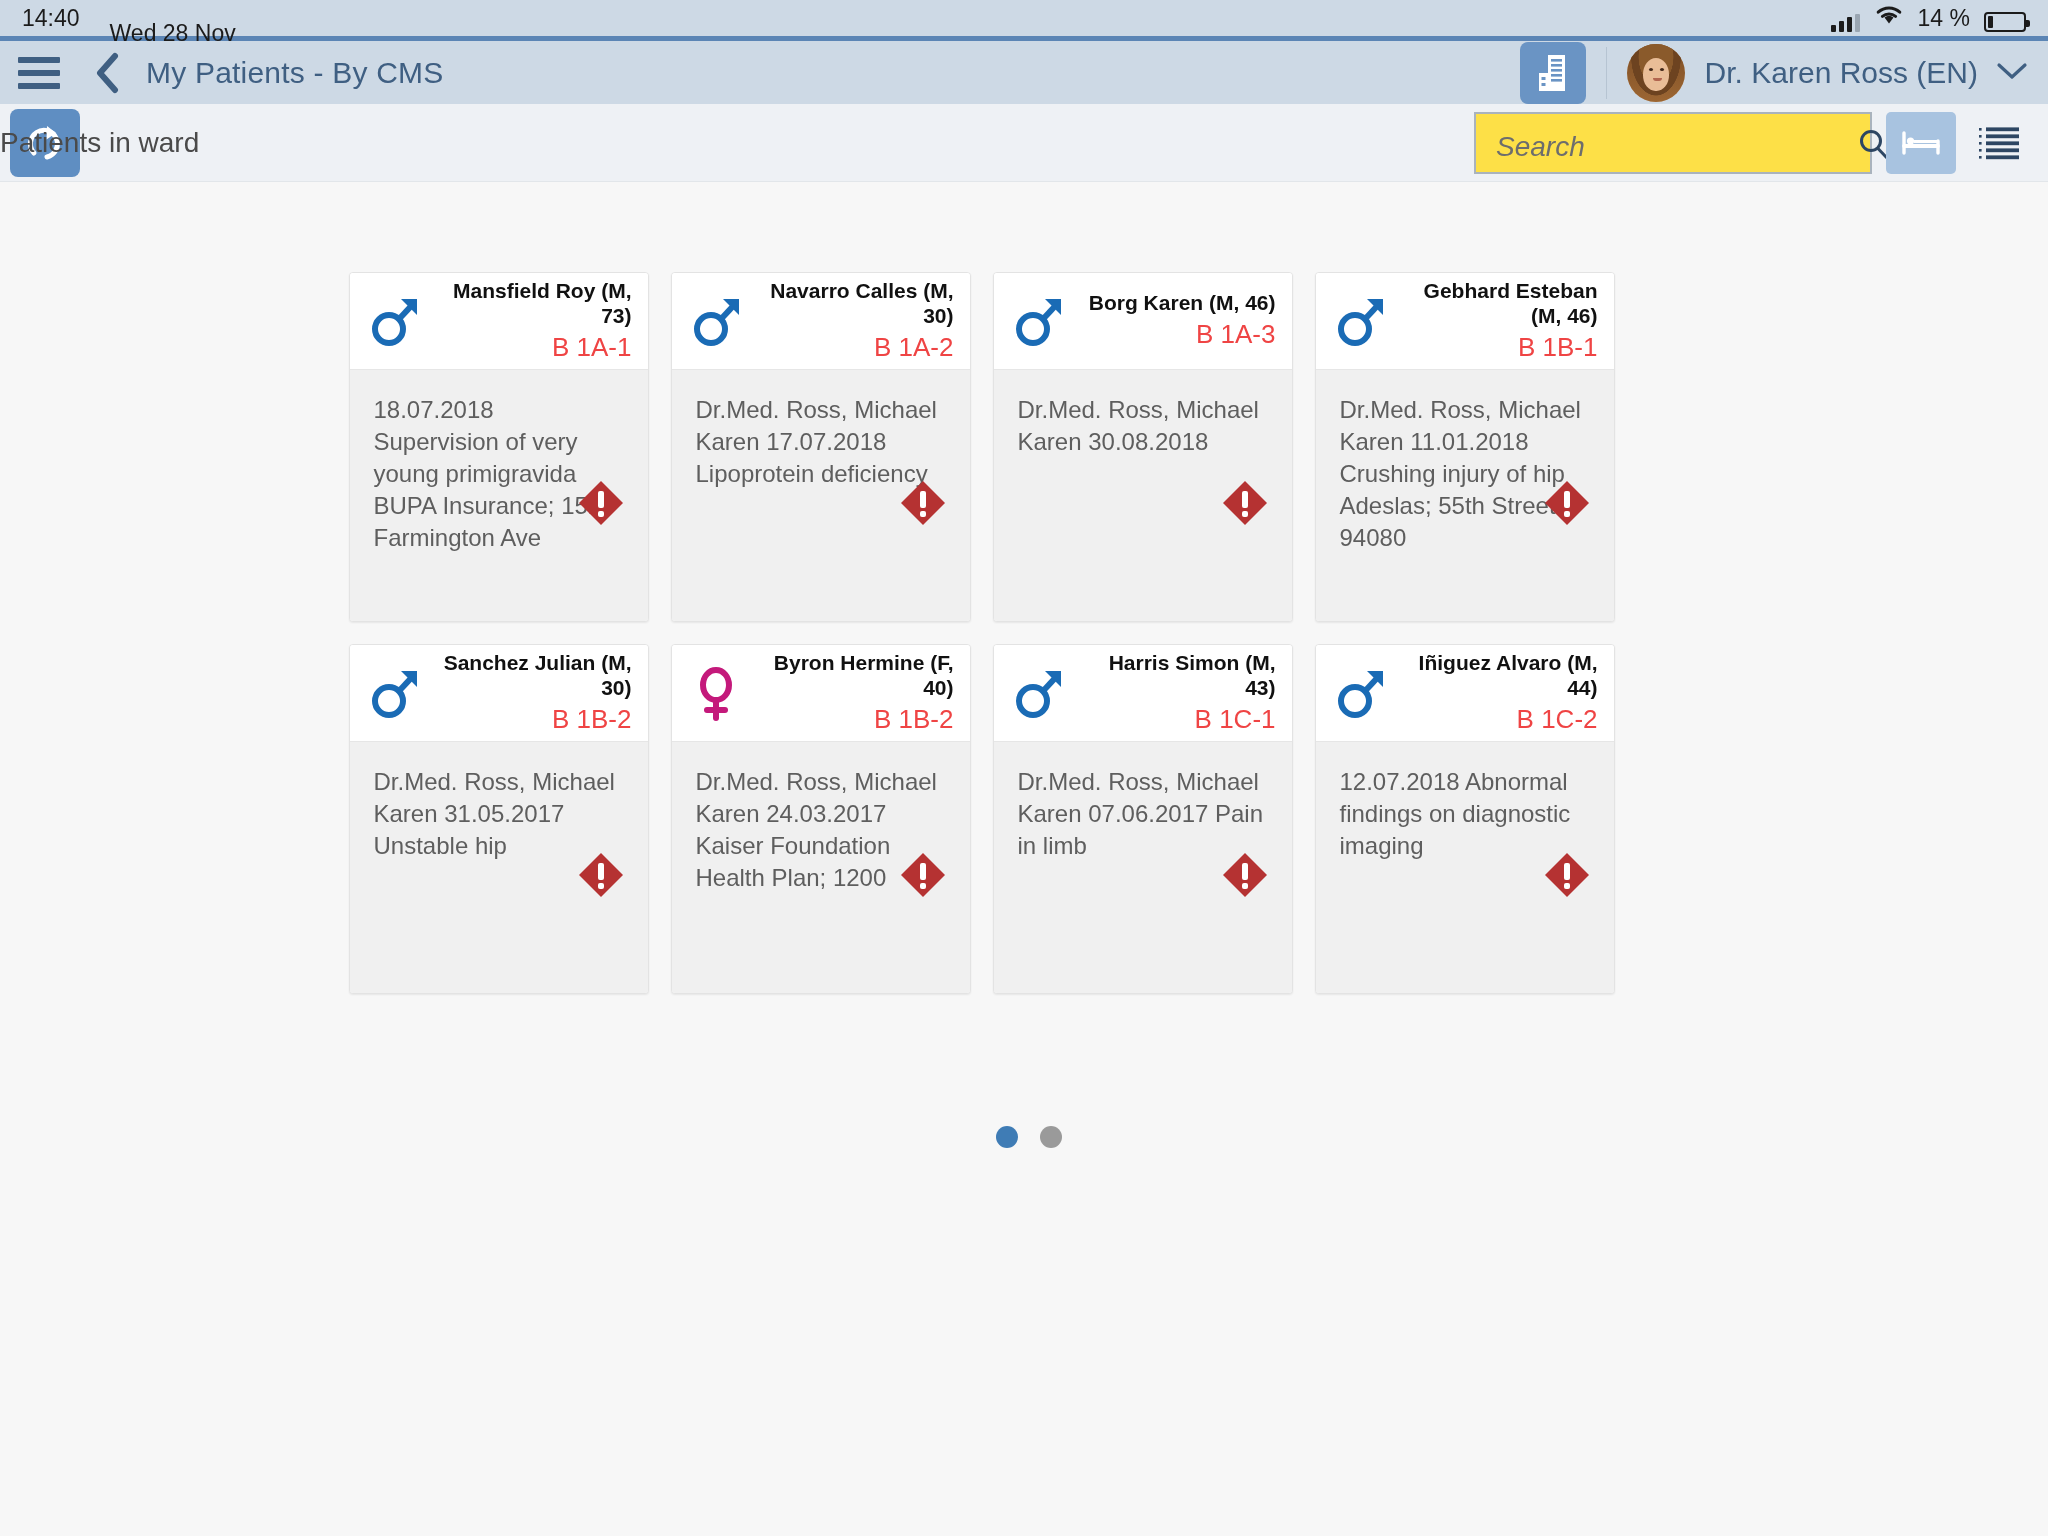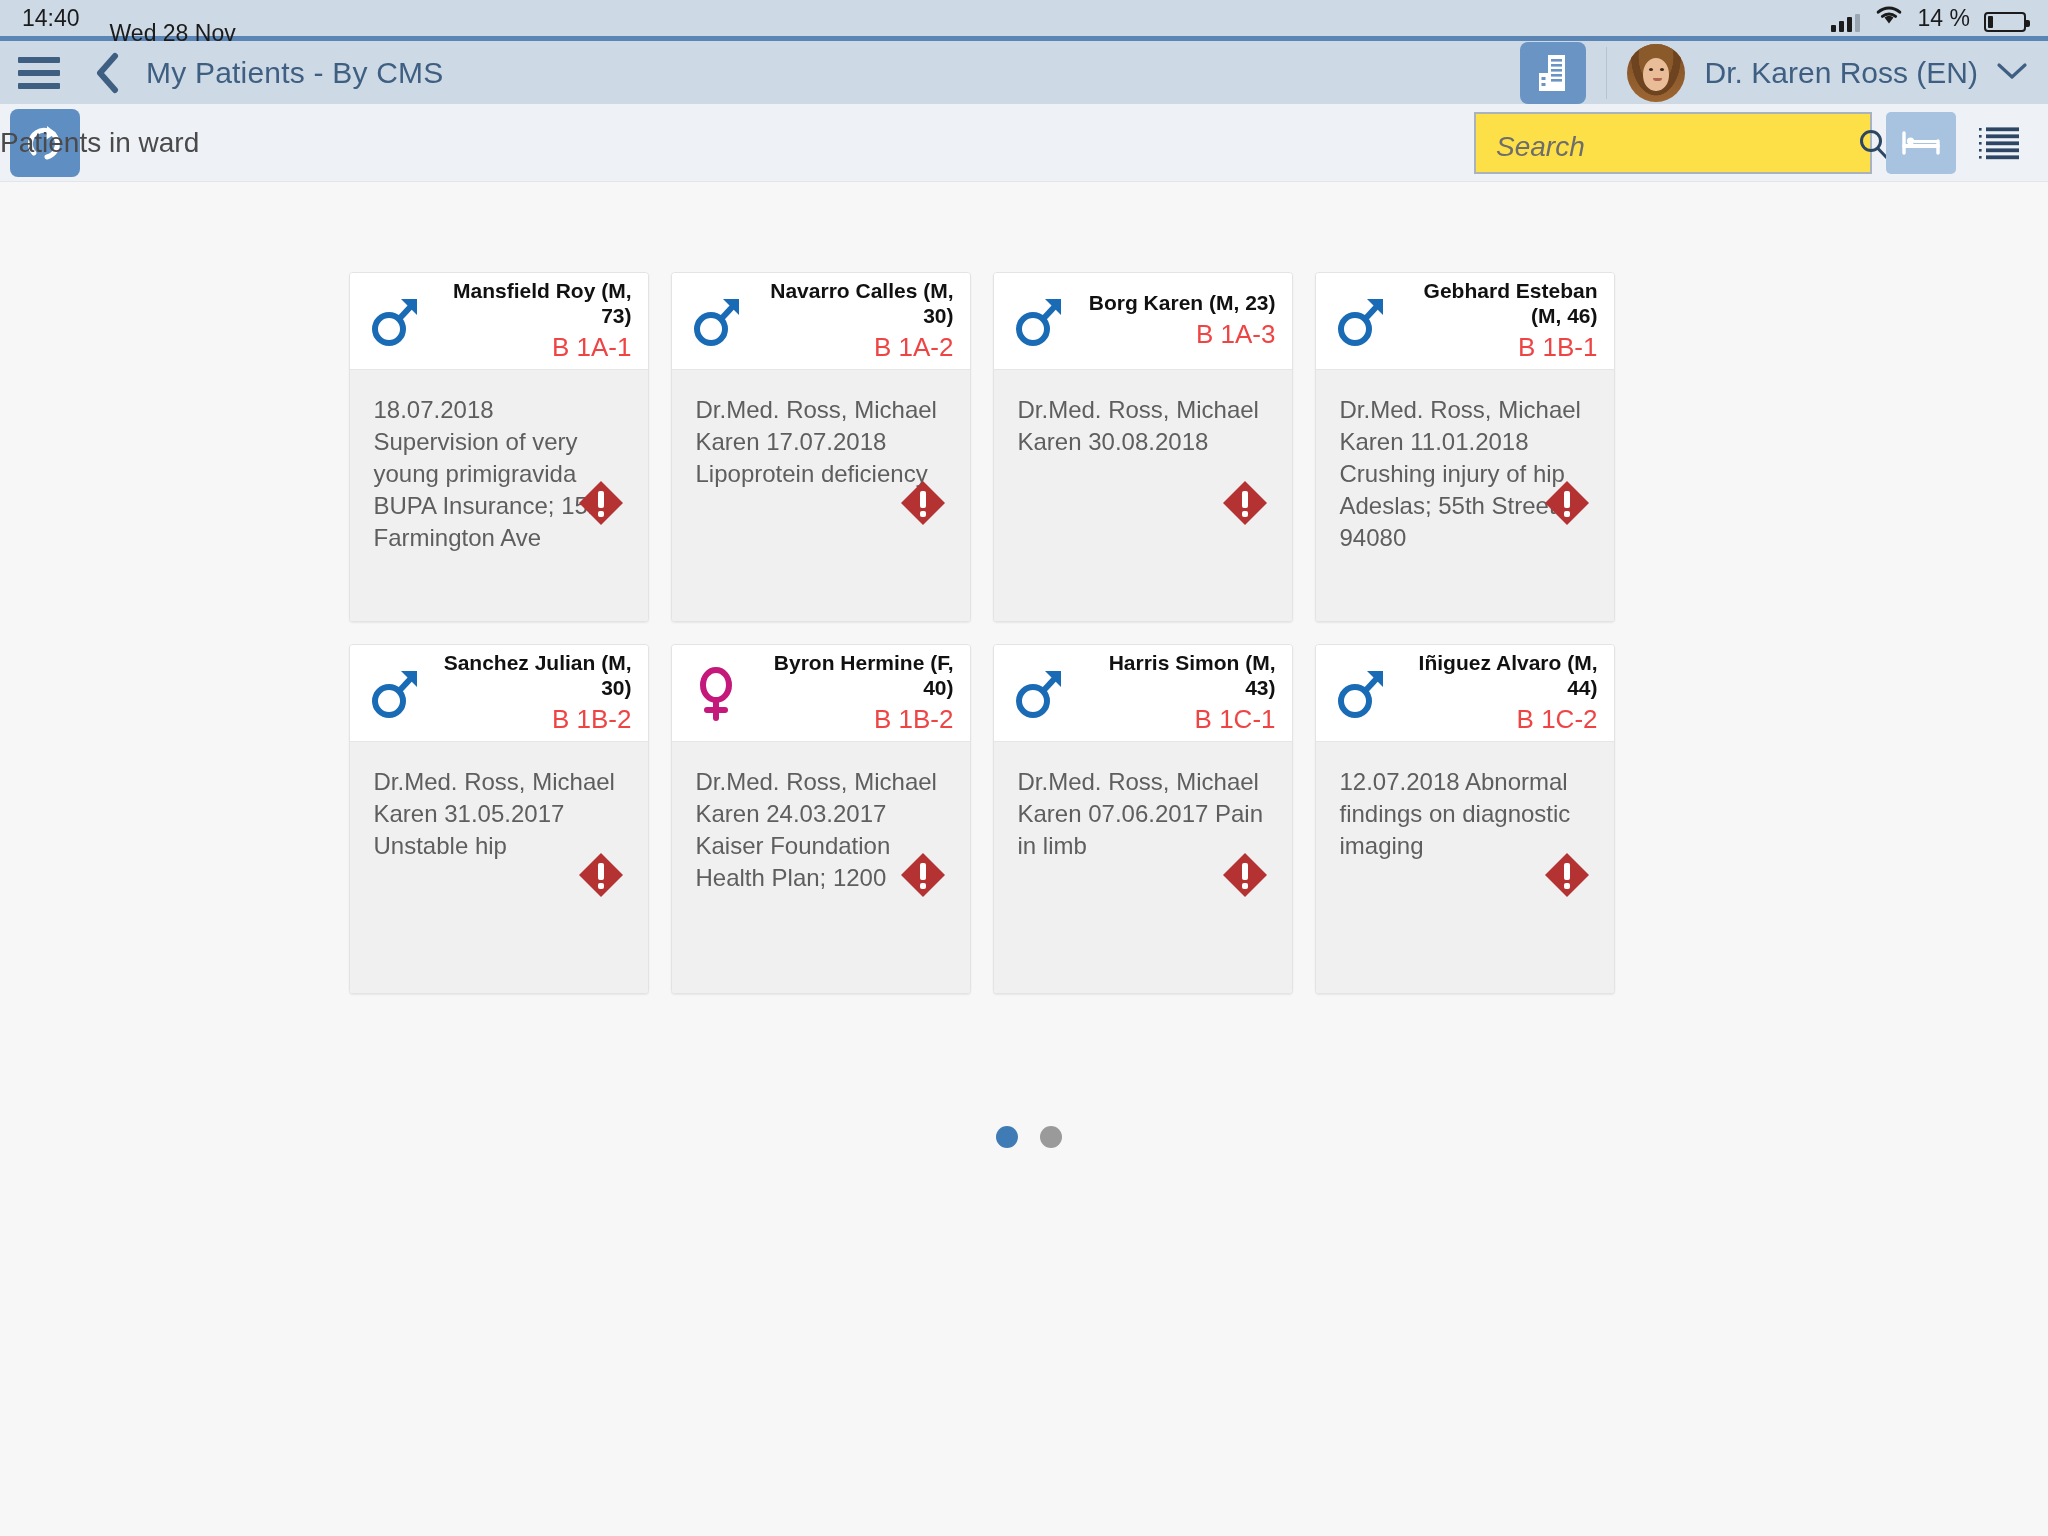--- a/index.html
+++ b/index.html
@@ -293,21 +293,21 @@
       <div class="card">
         <div class="card-head">
           <div class="gender-icon">
             <svg width="54" height="56" viewBox="0 0 54 56">
   <circle cx="22" cy="36" r="14" stroke="#1a6bb5" stroke-width="6" fill="none"></circle>
   <path d="M33 25 L47 10" stroke="#1a6bb5" stroke-width="6" stroke-linecap="butt"></path>
   <path d="M34 6 L50 6 L50 22 Z" fill="#1a6bb5"></path>
 </svg>
           </div>
           <div class="card-head-text">
-            <div class="patient-name">Borg Karen (M, 23)</div>
+            <div class="patient-name">Borg Karen (M, 46)</div>
             <div class="patient-bed">B 1A-3</div>
           </div>
         </div>
         <div class="card-body">
           <div class="card-text">Dr.Med. Ross, Michael Karen 30.08.2018</div>
           <div class="alert-icon"><svg width="50" height="50" viewBox="0 0 50 50">
   <path d="M25 3 L47 25 L25 47 L3 25 Z" fill="#b53232"></path>
   <rect x="22" y="13" width="6" height="17" rx="2" fill="#fff"></rect>
   <rect x="22" y="33" width="6" height="6" rx="2" fill="#fff"></rect>
 </svg></div>

